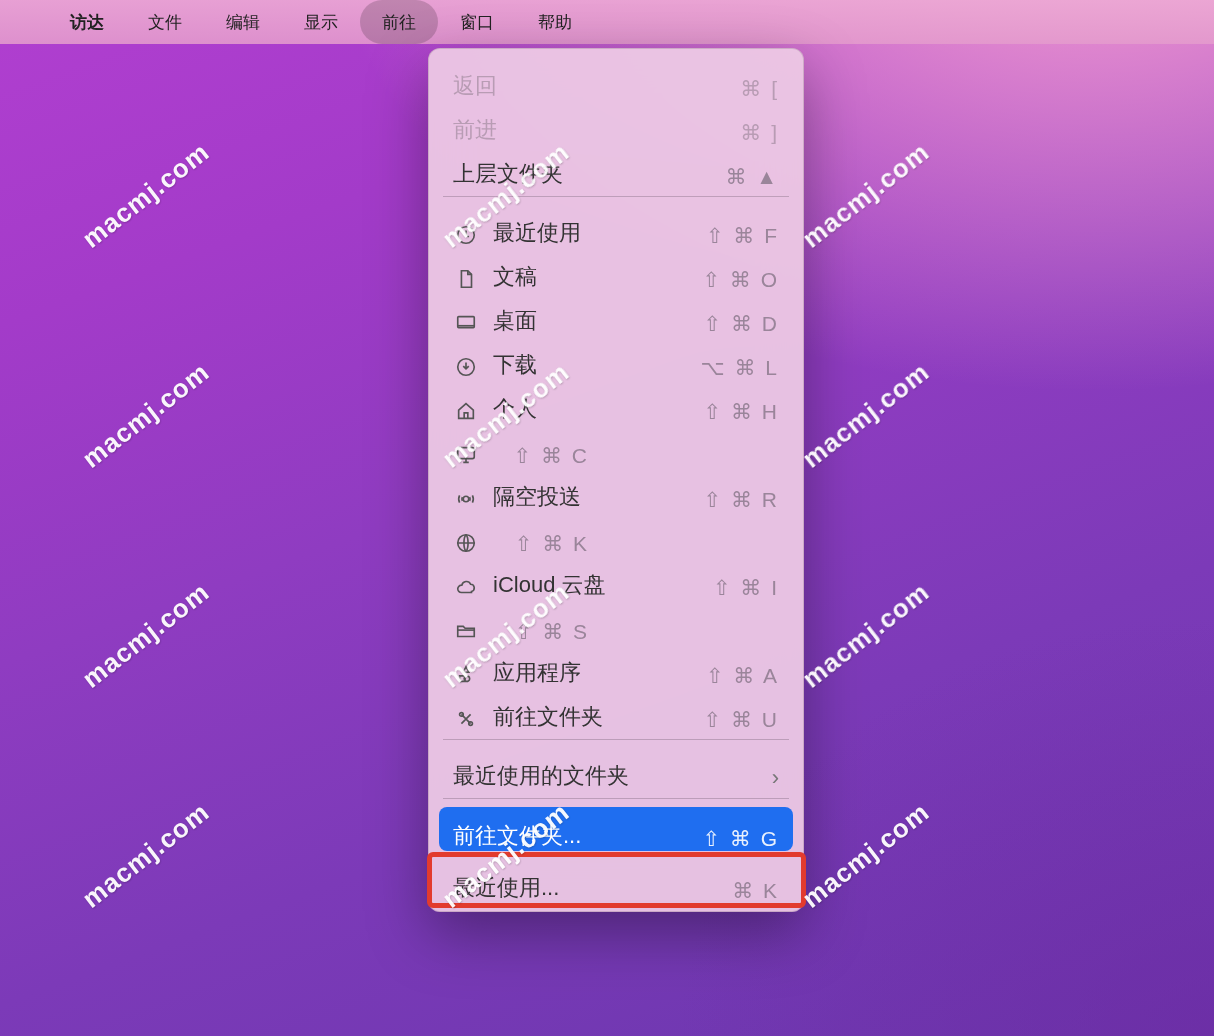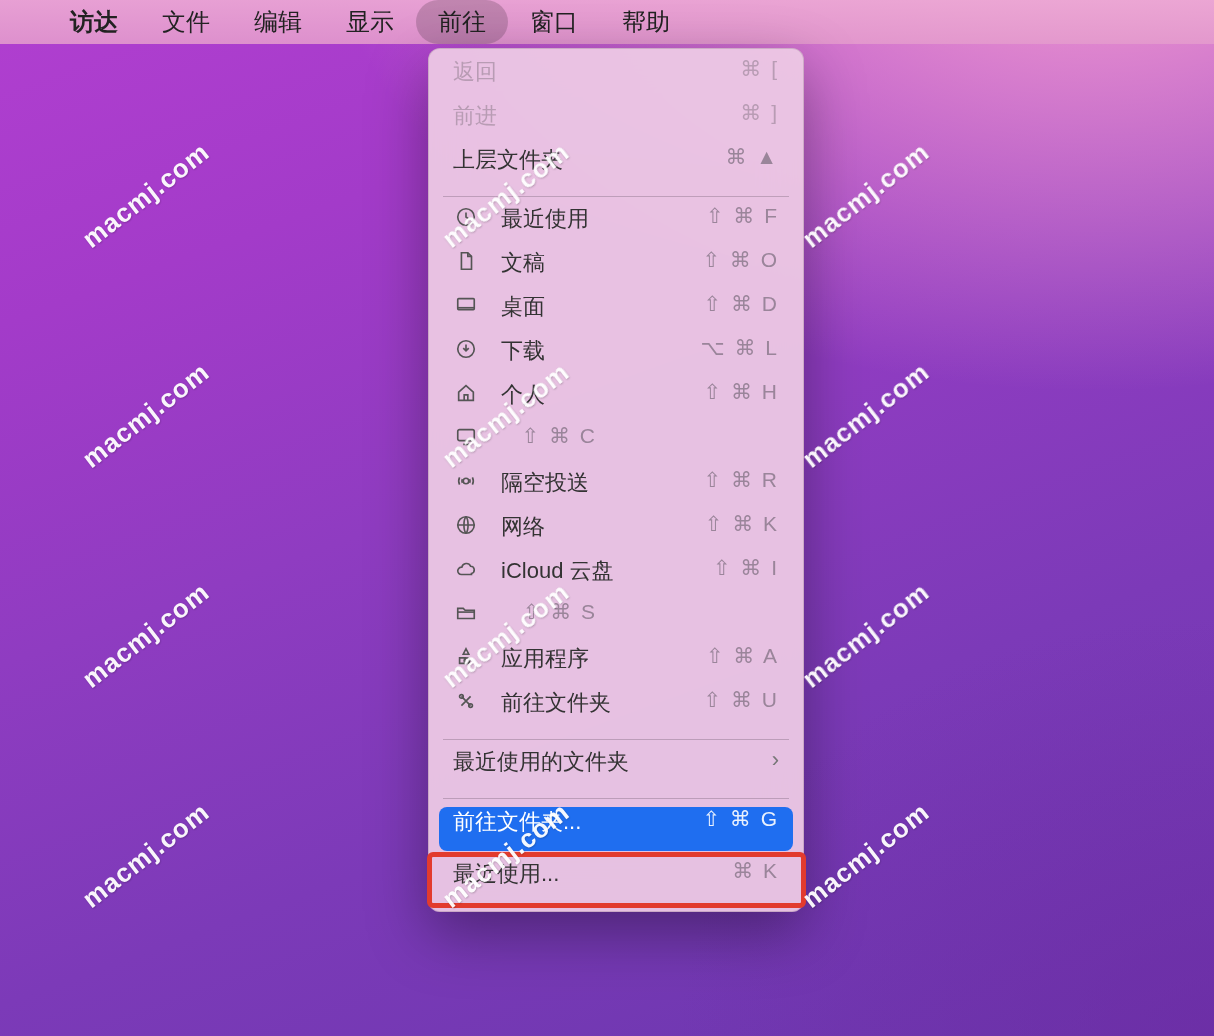--- a/index.html
+++ b/index.html
@@ -9,40 +9,39 @@
         radial-gradient(ellipse 1400px 900px at 90% -10%, rgba(255,170,210,.95), transparent 55%),
         radial-gradient(ellipse 900px 700px at 100% 100%, rgba(110,40,160,.55), transparent 60%),
         linear-gradient(160deg,#b13fd0 0%,#a33bc9 22%,#8f3cc1 45%,#7c3ab8 68%,#6a37ae 100%);
       position:relative;
     }
     
     .menubar{
       position:absolute;top:0;left:0;right:0;height:44px;
       display:flex;align-items:center;padding:0 18px;
       background:linear-gradient(180deg,rgba(236,168,212,.92),rgba(228,155,205,.88));
-      color:#222;font-size:24px;font-weight:500;
+      color:#222;font-size:17px;font-weight:500;
     }
     .apple{font-size:26px;margin-right:30px;color:#111;}
     .menubar .mi{padding:0 22px;height:44px;display:flex;align-items:center;cursor:default;}
     .menubar .mi.app{font-weight:700;}
     .menubar .mi.active{background:rgba(0,0,0,.17);border-radius:22px;}
     
     .dropdown{
       position:absolute;top:48px;left:428px;width:376px;
       background:rgba(236,200,228,.95);
       border:1px solid rgba(0,0,0,.12);border-radius:12px;
       box-shadow:0 22px 60px rgba(0,0,0,.35);
       padding:8px 0;
       backdrop-filter:blur(20px);
     }
     .row{
-      display:flex;align-items:flex-start;height:44px;
+      display:flex;align-items:flex-end;height:44px;
       padding:0 24px;font-size:22px;color:#333;
       position:relative;
-      gap:8px;
     }
     .row .ic{width:26px;height:26px;margin-right:14px;display:flex;align-items:center;justify-content:center;color:#555;font-size:22px;}
     .row .lbl{flex:1;white-space:nowrap;}
     .row .sc{color:#9a859a;font-size:21px;letter-spacing:2px;text-align:right;min-width:96px;}
     .row.dis .lbl,.row.dis .sc{color:#b89cb4;}
     .row.selected{background:#1f6ef0;color:#fff;border-radius:8px;margin:8px 10px;padding:0 14px;}
     .row.selected .lbl{color:#fff;}
     .row.selected .sc{color:rgba(255,255,255,.9);}
     .row .chev{color:#777;font-size:22px;}
     .sep{height:1px;background:rgba(0,0,0,.18);margin:7px 14px;}
@@ -151,21 +150,20 @@
     <span class="lbl">隔空投送</span>
     <span class="sc">⇧ ⌘ R</span>
   </div>
   <div class="row">
     <span class="ic">
         <svg width="22" height="22" viewBox="0 0 24 24" fill="none" stroke="currentColor" stroke-width="1.8">
           <circle cx="12" cy="12" r="9"></circle>
           <path d="M3 12h18M12 3c3 3 3 15 0 18M12 3c-3 3-3 15 0 18"></path>
         </svg>
       </span>
-    <span class="lbl">网络</span>
     <span class="sc">⇧ ⌘ K</span>
   </div>
   <div class="row">
     <span class="ic">
         <svg width="22" height="22" viewBox="0 0 24 24" fill="none" stroke="currentColor" stroke-width="1.8">
           <path d="M7 18a4 4 0 1 1 .5-7.97A5 5 0 0 1 17 9a4 4 0 0 1 1 7.87V18H7z"></path>
         </svg>
       </span>
     <span class="lbl">iCloud 云盘</span>
     <span class="sc">⇧ ⌘ I</span>

